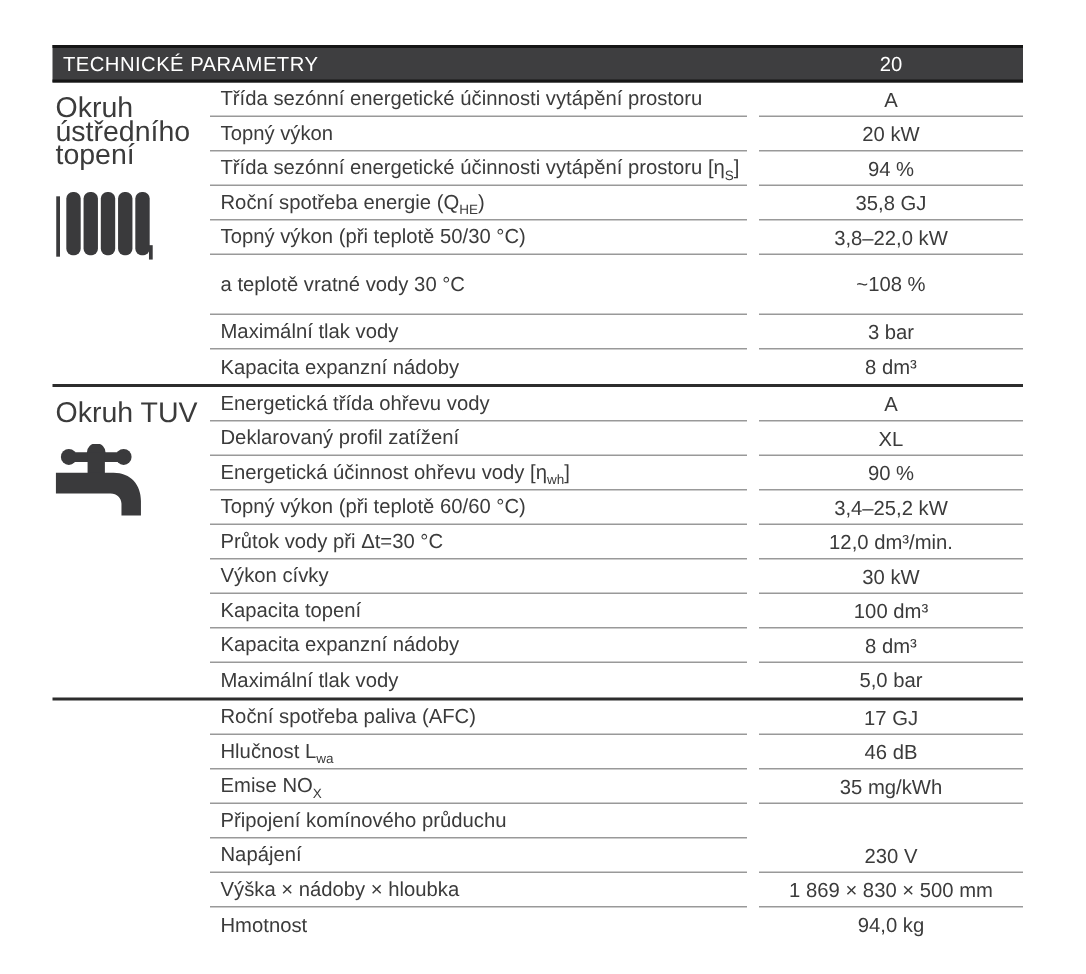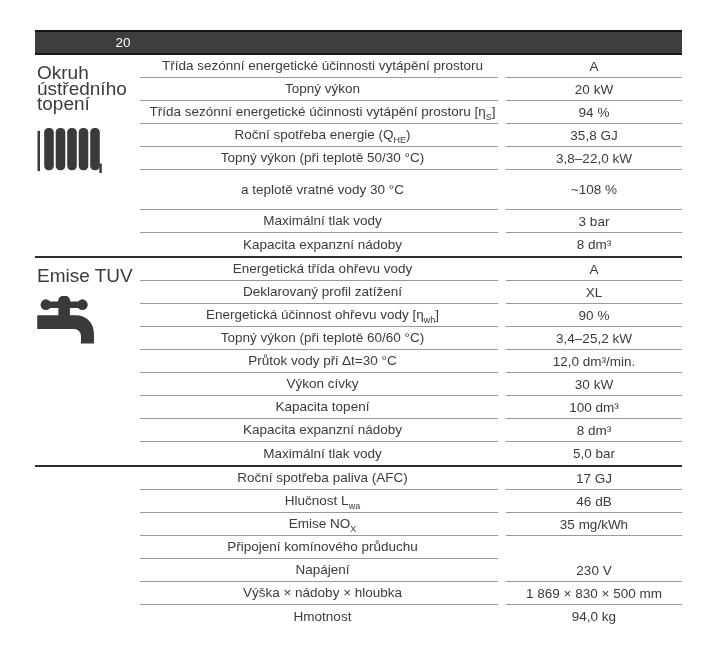--- a/index.html
+++ b/index.html
@@ -70,21 +70,20 @@
     width: 358px;
     box-sizing: border-box;
     padding-left: 7px;
     font-size: 13.5px;
     line-height: 16px;
     border-bottom: 1px solid #999999;
     align-self: stretch;
     display: flex;
     flex-direction: column;
     justify-content: center;
-    text-align: center;
   }
   .col-gap {
     width: 8px;
     align-self: stretch;
   }
   .cell-value {
     width: 176px;
     box-sizing: border-box;
     text-align: center;
     font-size: 13.5px;
@@ -119,20 +118,21 @@
     margin-top: 12px;
   }
 </style>
 </head>
 <body>
 
 <div class="page">
   <div class="spec-table">
 
     <div class="header-bar">
+      <span class="header-title">TECHNICKÉ PARAMETRY</span>
       <span class="header-model">20</span>
     </div>
 
     <div id="sections-root">
         <div class="section">
           <div class="label-col">
             <div>Okruh</div>
             <div>ústředního</div>
             <div>topení</div>
             <div class="icon-wrap">
@@ -202,21 +202,21 @@
                 <span><span>Kapacita expanzní nádoby</span></span>
               </div>
               <div class="col-gap"></div>
               <div class="cell-value">8 dm³</div>
             </div>
           </div>
         </div>
         <div class="section-divider"></div>
         <div class="section">
           <div class="label-col">
-            <div>Emise TUV</div>
+            <div>Okruh TUV</div>
             <div class="icon-wrap faucet">
               <svg width="62" height="50" viewBox="0 0 64 52">
     <circle cx="9" cy="9" r="5.5"></circle>
     <circle cx="28" cy="6" r="6.5"></circle>
     <circle cx="47" cy="9" r="5.5"></circle>
     <rect x="7" y="5.8" width="42" height="6.6" rx="3"></rect>
     <rect x="22" y="6" width="12" height="15"></rect>
     <path d="M0,20 h40 c12,0 19,8.5 19,19.5 v10 h-13.5 v-8 c0,-4.2 -3.2,-7.2 -7.5,-7.2 h-38 z"></path>
   </svg>
             </div>

